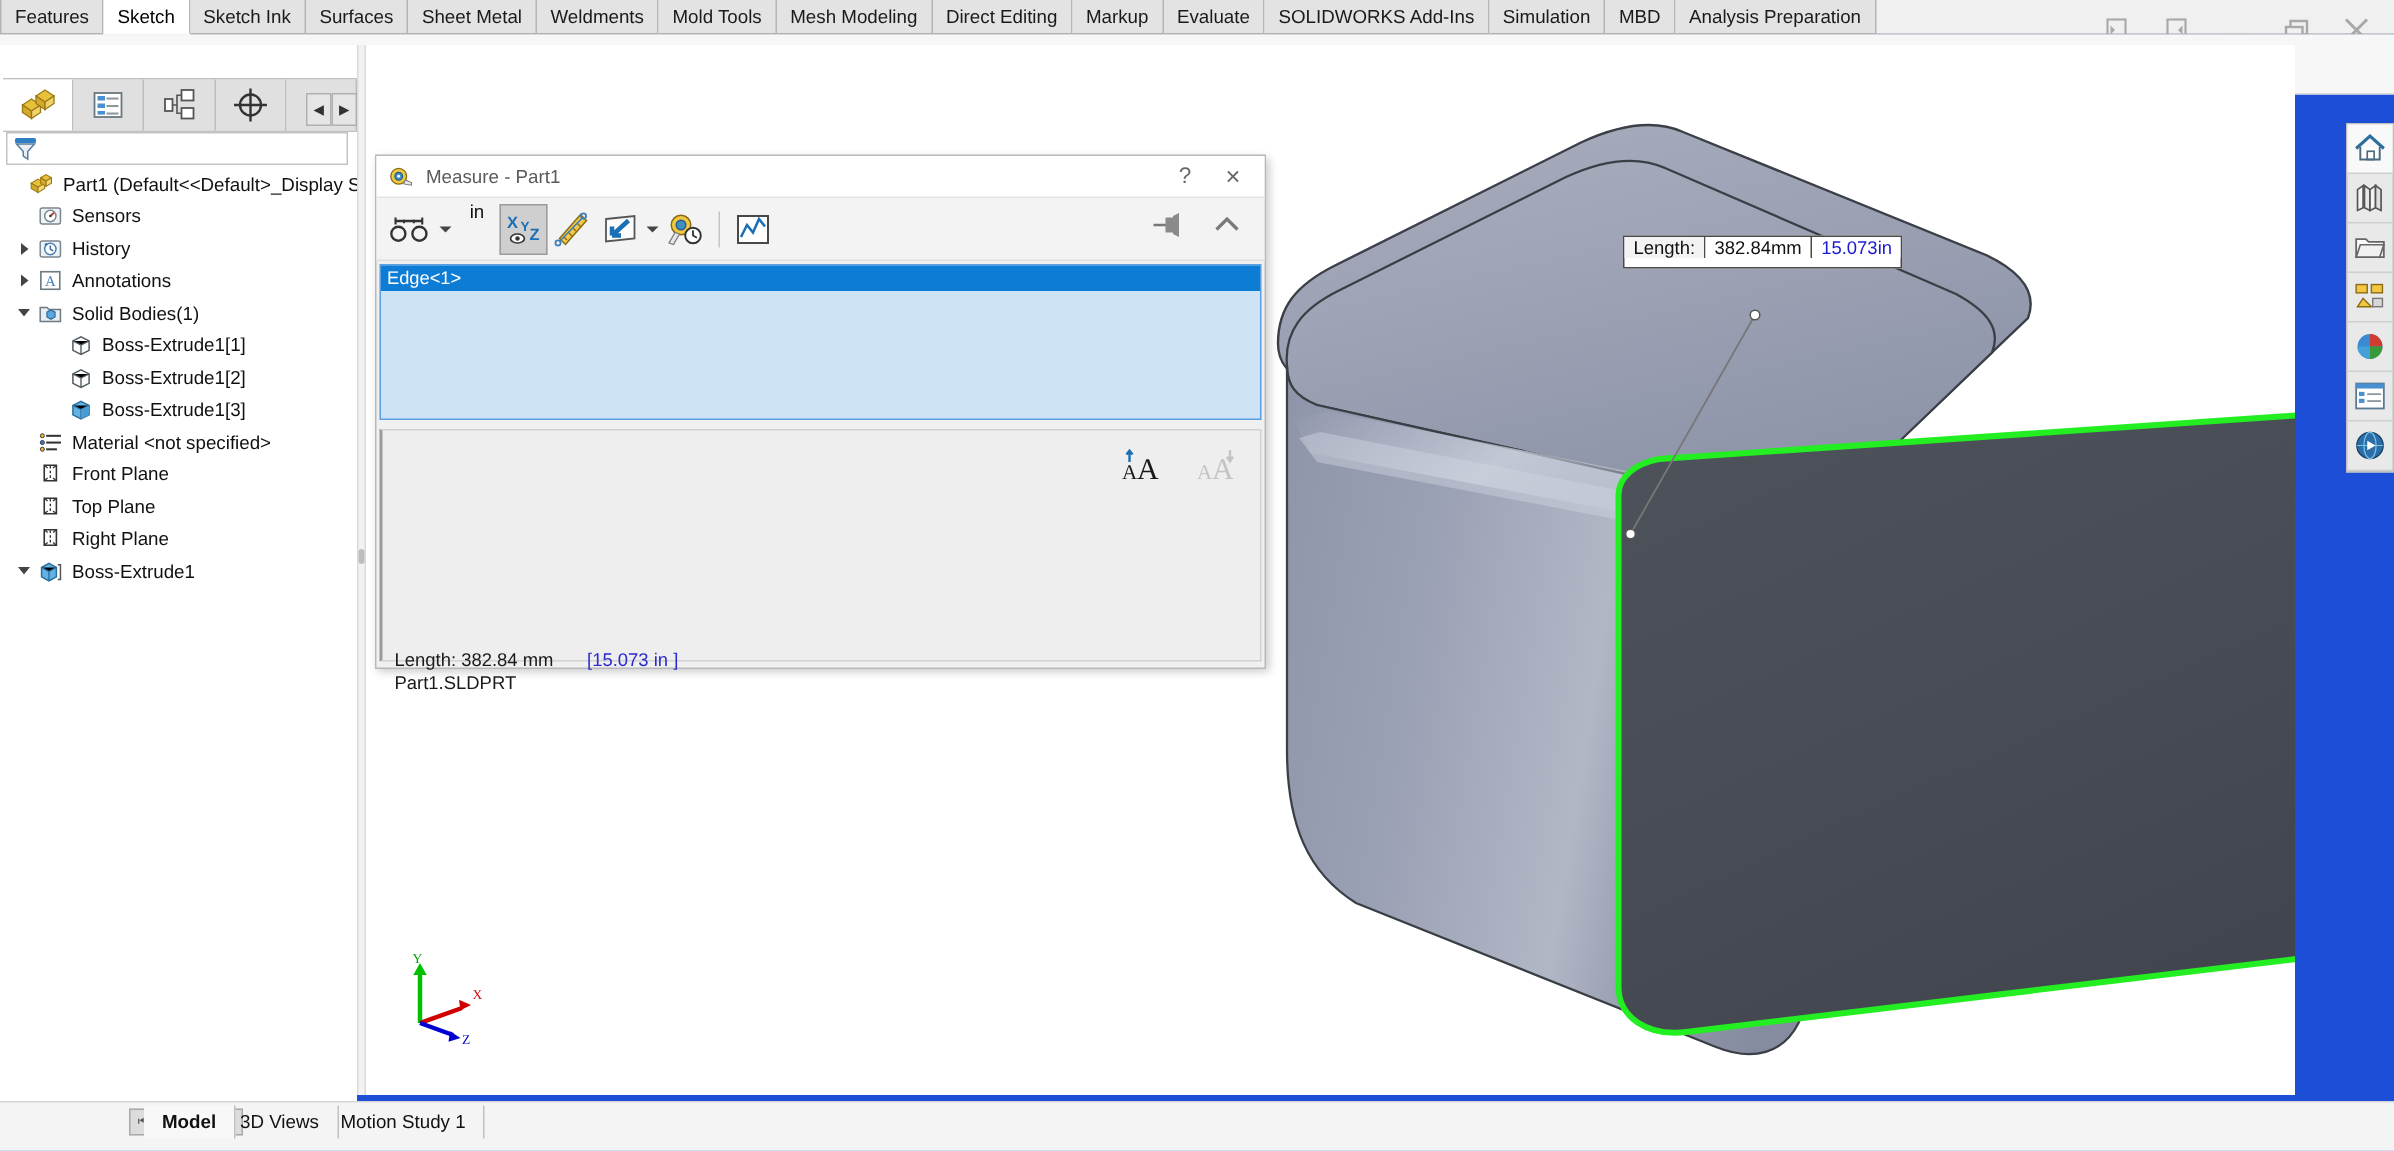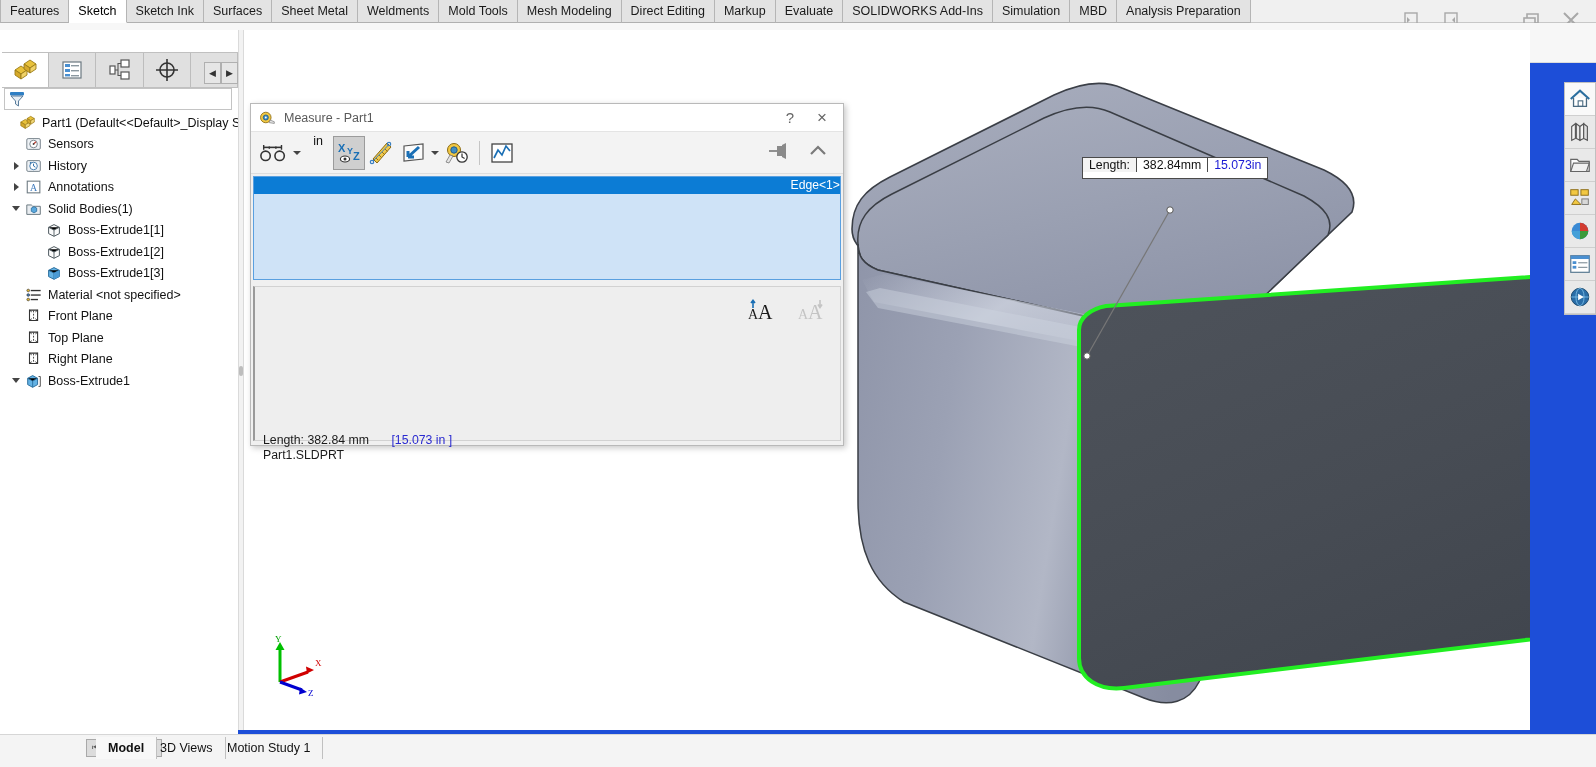--- a/index.html
+++ b/index.html
@@ -121,21 +121,21 @@
   #mtoolbar { height: 42px; background:#f3f3f3; display:flex; align-items:center; padding-left: 6px; border-bottom:1px solid #dedede;}
   .mtool { height:34px; min-width:30px; display:flex; align-items:center; justify-content:space-between; cursor:default; padding:0 2px;gap:31px;}
   .mtool.toggled { background:#cfcfcf; border:1px solid #9b9b9b; }
   .mcaret { width:12px;height:34px;display:flex;align-items:center;justify-content:center;cursor:default;}
   .mcaret::after { content:""; border-left:4px solid transparent;border-right:4px solid transparent;border-top:4px solid #444;}
   .msep { width:1px; height:24px; background:#c5c5c5; margin:0 6px;}
   #mtoolright { margin-left:auto; display:flex; align-items:center; gap:18px; padding-right:14px;}
 
   #mselbox {
     position:absolute; left:2px; top:72px; width: 588px; height: 104px;
-    background:#cfe3f7; border:1px solid #5aa0e0;text-align:right;
+    background:#cfe3f7; border:1px solid #5aa0e0;
   }
   #mselitem { height:17px; background:#0c7cd5; color:#fff; font-size:12.2px; padding-left:4px; line-height:17px;}
   #mresultbox {
     position:absolute; left:2px; top:182px; width: 588px; height: 155px;
     background:#eeeeee; border:1px solid #d2d2d2; border-left:2px solid #9a9a9a;
   }
   #mfontbtns { position:absolute; right:14px; top:10px; display:flex; gap:20px; align-items:flex-start;}
   #mresulttext { position:absolute; left:8px; top:146px; font-size:12.3px; color:#1a1a1a; line-height:15px;}
   .inblue { color:#2a2ad0; }
 

